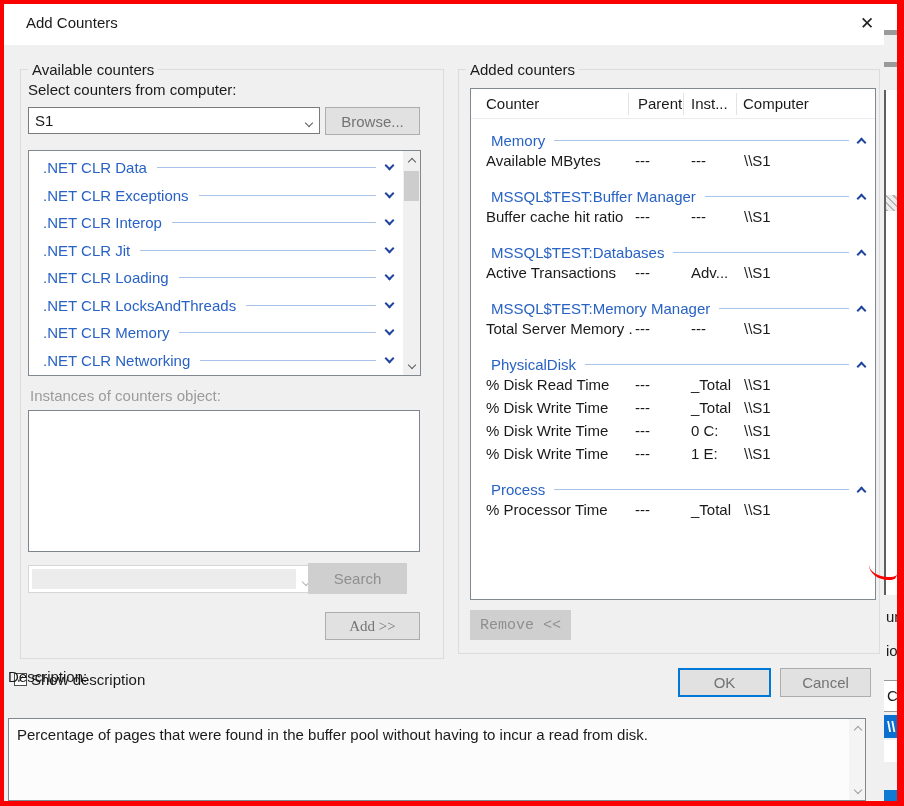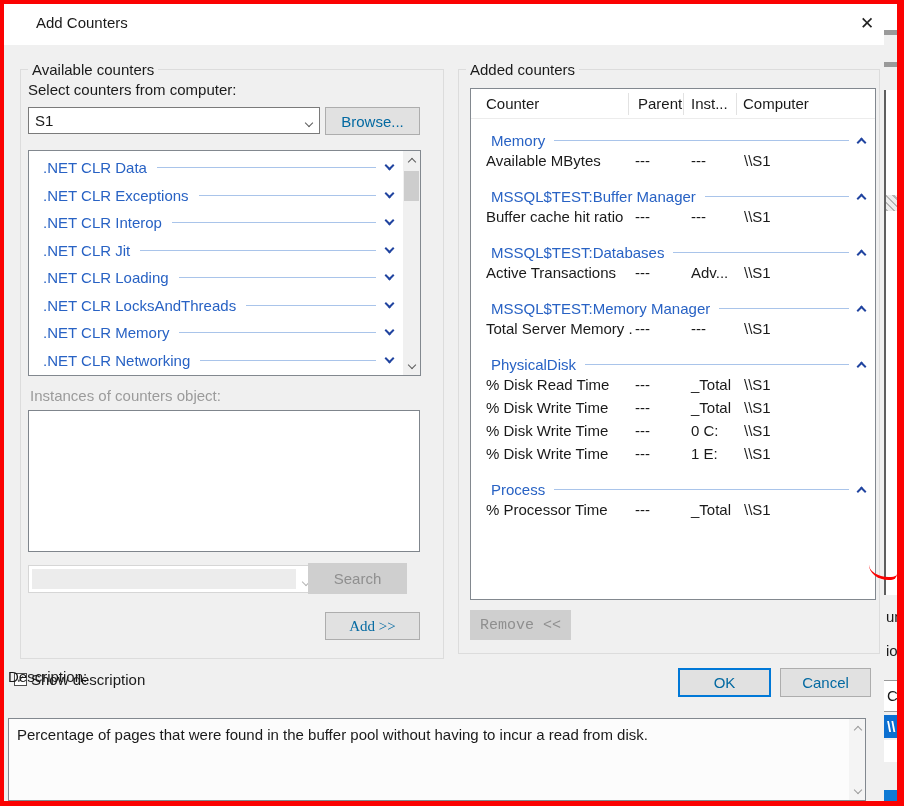--- a/index.html
+++ b/index.html
@@ -22,39 +22,39 @@
   .bgstrip .hatch { position:absolute; left:2px; top:191px; width:11px; height:16px; background:repeating-linear-gradient(45deg,#b5b5b5 0 2px,#ededed 2px 5px); }
   .bgstrip .frag { position:absolute; left:2px; color:#1a1a1a; white-space:nowrap; overflow:hidden; width:12px; }
   .bgstrip .cbox { position:absolute; left:0; top:676px; width:13px; height:32px; background:#fff; border-top:1px solid #999; border-bottom:1px solid #999; padding:6px 0 0 3px; }
   .bgstrip .bluerow { position:absolute; left:0; top:711px; width:13px; height:23px; background:#0b6fd0; color:#fff; padding:3px 0 0 3px; font-weight:bold; }
   .bgstrip .whiterow { position:absolute; left:0; top:736px; width:13px; height:22px; background:#fff; }
   .bgstrip .bluebar { position:absolute; left:0; top:786px; width:13px; height:12px; background:#0f7ad4; }
 
   
   .dialog { position:absolute; left:4px; top:4px; width:880px; height:797px; background:#f0f0f0; z-index:10; }
   .titlebar { position:absolute; left:0; top:0; width:880px; height:41px; background:#fff; }
-  .title { position:absolute; left:32px; top:10px; font-size:15px; }
+  .title { position:absolute; left:22px; top:10px; font-size:15px; }
   .close-btn { position:absolute; left:848px; top:6px; width:30px; height:28px; text-align:center; font-size:17px; color:#222; line-height:28px; cursor:default; }
 
   .groupbox { position:absolute; border:1px solid #dcdcdc; }
   .gb-avail { left:16px; top:65px; width:424px; height:590px; }
   .gb-added { left:454px; top:65px; width:422px; height:585px; }
   .legend { position:absolute; top:-9px; left:7px; background:#f0f0f0; padding:0 4px; font-size:15px; white-space:nowrap; }
 
   .lbl { position:absolute; white-space:nowrap; }
   .lbl-disabled { color:#9b9b9b; }
 
   
   .combo { position:absolute; background:#fff; border:1px solid #7a7a7a; display:flex; align-items:center; }
   .combo .val { flex:1; padding-left:6px; }
   .combo .dd { width:20px; text-align:center; color:#5c5c5c; }
   .combo-disabled { background:#fff; border:1px solid #d6d6d6; }
   .combo-disabled .fill { flex:1; height:20px; margin:3px 0 3px 3px; background:#ececec; }
 
-  .btn { position:absolute; background:#e1e1e1; border:1px solid #adadad; font-size:15px; text-align:center; display:flex; align-items:center; justify-content:center; color:#0369a1; }
+  .btn { position:absolute; background:#e1e1e1; border:1px solid #adadad; font-size:15px; text-align:center; display:flex; align-items:center; justify-content:center; color:#737373; }
   .btn-disabled { background:#cfcfcf; border:1px solid #cfcfcf; color:#8f8f8f; }
   .btn-focus { border:2px solid #0078d7; }
 
   
   .chev { display:inline-block; width:7px; height:7px; border-right:2px solid #2144a0; border-bottom:2px solid #2144a0; }
   .chev-down { transform:rotate(45deg); margin-top:-4px; }
   .chev-up { transform:rotate(-135deg); margin-top:4px; }
   .chev-gray { border-color:#5c5c5c; width:6px; height:6px; border-width:1.5px; }
 
   

